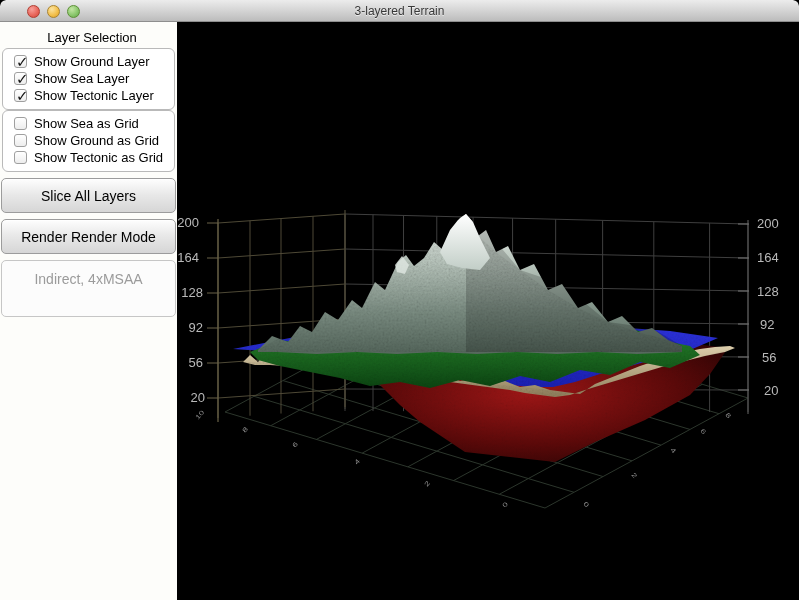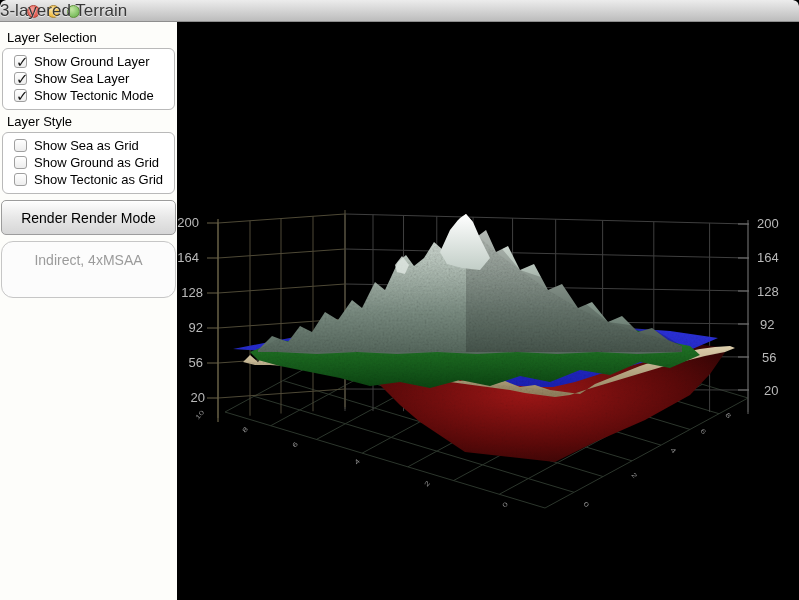--- a/index.html
+++ b/index.html
@@ -19,30 +19,30 @@
     border-radius:6px 6px 0 0;
     position:relative;
   }
   .traffic{position:absolute;top:4.5px;left:27px;display:flex;gap:7px;}
   .tl{width:13px;height:13px;border-radius:50%;}
   .tl.close{background:radial-gradient(circle at 35% 30%,#f7a09a,#e9695e 55%,#cf4436);border:1px solid #b03d32;}
   .tl.min{background:radial-gradient(circle at 35% 30%,#fbe3a0,#f3c14f 55%,#dd9e22);border:1px solid #a9832f;}
   .tl.zoom{background:radial-gradient(circle at 35% 30%,#c4e6a4,#8cc86e 55%,#61a747);border:1px solid #5d8f37;}
   .title{
     position:absolute;left:0;right:0;top:0;height:20px;
-    text-align:left;font-size:17px;line-height:22px;color:#383838;
+    text-align:center;font-size:12px;line-height:22px;color:#383838;
     text-shadow:0 1px 0 rgba(255,255,255,.65);
   }
   
   .body{display:flex;height:578px;}
   .sidebar{
     width:177px;background:#fdfdfa;height:578px;
     padding-top:4px;font-size:13px;color:#000;flex:none;
   }
-  .section-title{margin:4px 0 3px 7px;font-size:13px;}
+  .section-title{margin:4px 0 3px 7px;font-size:13px;text-align:center;}
   .groupbox{
     margin:0 2px;border:1px solid #b9b9b9;border-radius:6px;
     padding:4px 2px 5px 2px;background:#fff;
   }
   .chk-row{display:flex;align-items:center;gap:7px;padding:1px 0 1px 9px;cursor:default;}
   .chk-box{
     width:13px;height:13px;flex:none;
     border:1px solid #9f9f9f;border-radius:3px;
     background:linear-gradient(#ffffff,#ededed);
     font-size:15px;font-weight:bold;line-height:11px;
@@ -52,21 +52,20 @@
   .push-btn{
     display:block;width:175px;margin:6px 1px 0 1px;height:35px;
     border:1px solid #9c9c9c;border-radius:5px;
     background:linear-gradient(#fefefe,#e8e8e8 48%,#d6d6d6);
     box-shadow:inset 0 1px 0 rgba(255,255,255,.9);
     font-family:inherit;font-size:14px;color:#000;
   }
   .push-btn.disabled{
     background:#fcfcfc;border-color:#c6c6c6;color:#9b9b9b;height:57px;
     box-shadow:none;
-    border-radius:12px;
   }
   .viewport{
     width:622px;height:508px;background:#000;position:relative;overflow:hidden;flex:none;
   }
   svg text{font-family:"Liberation Sans","DejaVu Sans",sans-serif;}
   .elev-label{font-size:13px;fill:#b9b9b9;}
   .floor-label{font-size:9px;fill:#8f8f8f;}
 </style>
 </head>
 <body>
@@ -91,40 +90,40 @@
         <div class="chk-row">
           <span class="chk-box checked">✓</span>
           <span>Show Ground Layer</span>
         </div>
         <div class="chk-row">
           <span class="chk-box checked">✓</span>
           <span>Show Sea Layer</span>
         </div>
         <div class="chk-row">
           <span class="chk-box checked">✓</span>
-          <span>Show Tectonic Mode</span>
+          <span>Show Tectonic Layer</span>
         </div>
       </div>
 
-      <div class="section-title">Layer Style</div>
       <div class="groupbox">
         <div class="chk-row">
           <span class="chk-box"></span>
           <span>Show Sea as Grid</span>
         </div>
         <div class="chk-row">
           <span class="chk-box"></span>
           <span>Show Ground as Grid</span>
         </div>
         <div class="chk-row">
           <span class="chk-box"></span>
           <span>Show Tectonic as Grid</span>
         </div>
       </div>
 
+      <button class="push-btn">Slice All Layers</button>
       <button class="push-btn">Render Render Mode</button>
       <div class="push-btn disabled" style="line-height:37px;text-align:center;">Indirect, 4xMSAA</div>
     </div>
 
     <div class="viewport">
       <svg width="622" height="578" viewBox="0 0 622 578">
         <defs>
           <linearGradient id="rockGrad" x1="0" y1="0" x2="0" y2="1">
             <stop offset="0%" stop-color="#eef2ee"></stop>
             <stop offset="35%" stop-color="#b9c6bd"></stop>

